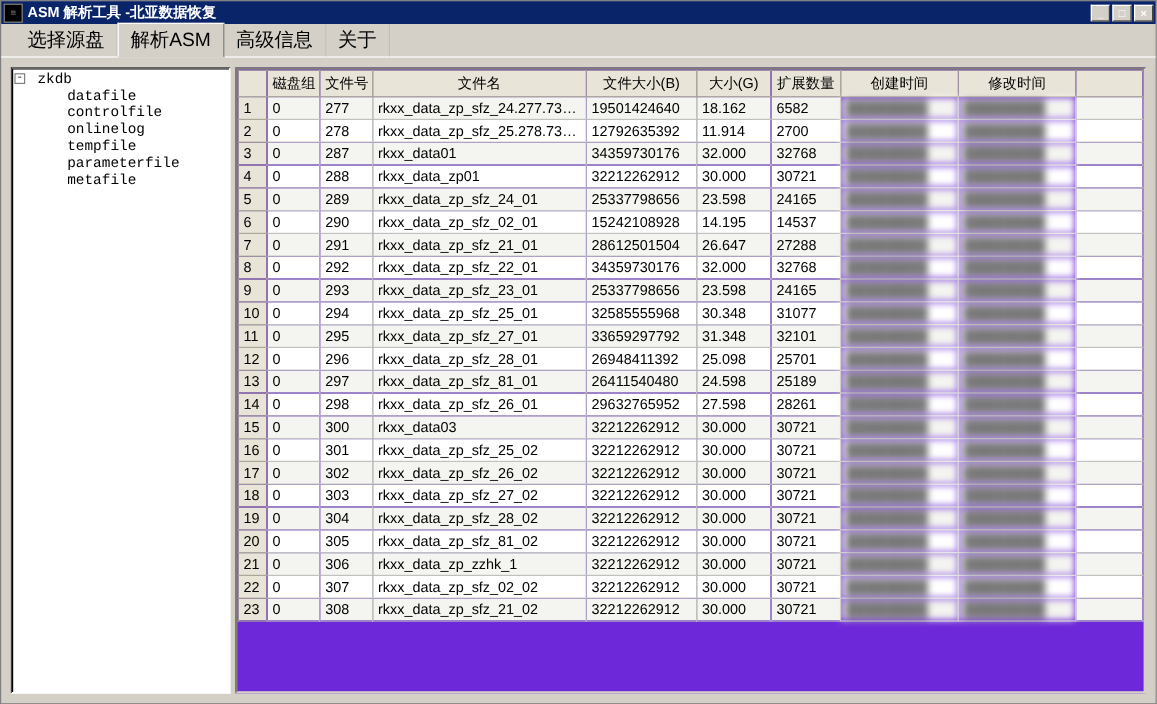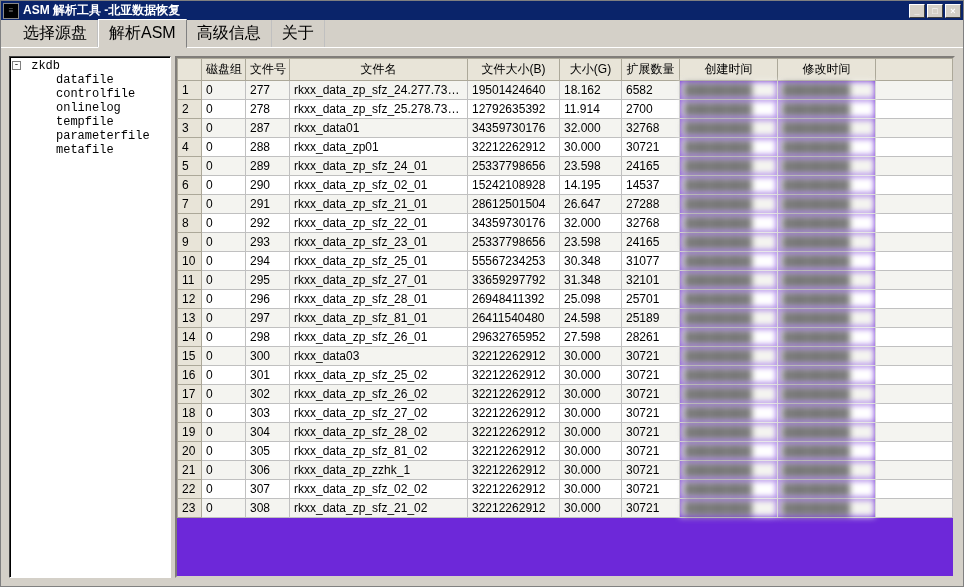--- a/index.html
+++ b/index.html
@@ -82,21 +82,21 @@
     z-index: 2;
   }
   .content-area {
     flex: 1;
     display: flex;
     padding: 8px;
     gap: 4px;
     min-height: 0;
   }
   .tree-panel {
-    width: 162px;
+    width: 183px;
     background: #fff;
     border: 1px solid #808080;
     border-top-color: #404040;
     border-left-color: #404040;
     border-right-color: #fff;
     border-bottom-color: #fff;
     box-shadow: inset 1px 1px 0 #000;
     padding: 2px;
     font-family: "SimSun","Courier New",monospace;
     font-size: 12px;
@@ -352,21 +352,21 @@
               <td class="datacell lnum">24165</td>
               <td class="datacell blurcell">████████</td>
               <td class="datacell blurcell">████████</td>
               <td class="datacell"></td>
             </tr>
             <tr>
               <td class="rownum">10</td>
               <td class="datacell lnum">0</td>
               <td class="datacell lnum">294</td>
               <td class="datacell">rkxx_data_zp_sfz_25_01</td>
-              <td class="datacell lnum">55567234253</td>
+              <td class="datacell lnum">32585555968</td>
               <td class="datacell num">30.348</td>
               <td class="datacell lnum">31077</td>
               <td class="datacell blurcell">████████</td>
               <td class="datacell blurcell">████████</td>
               <td class="datacell"></td>
             </tr>
             <tr>
               <td class="rownum">11</td>
               <td class="datacell lnum">0</td>
               <td class="datacell lnum">295</td>

